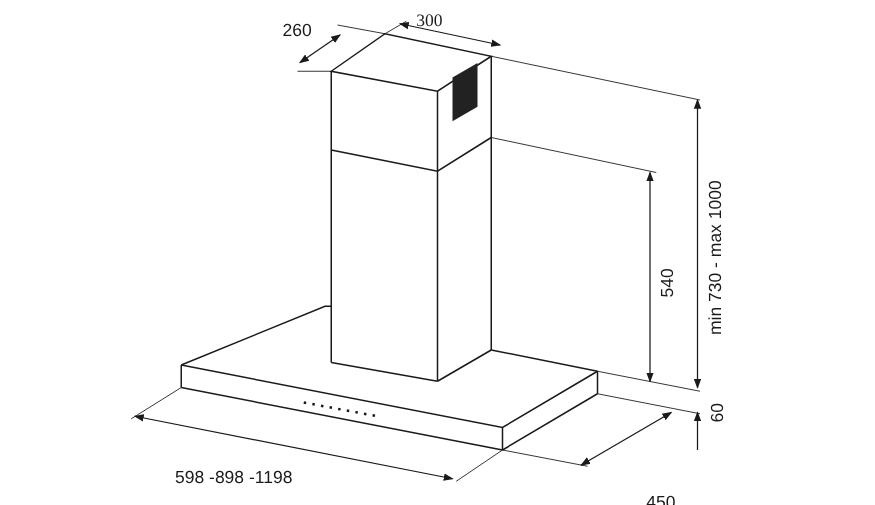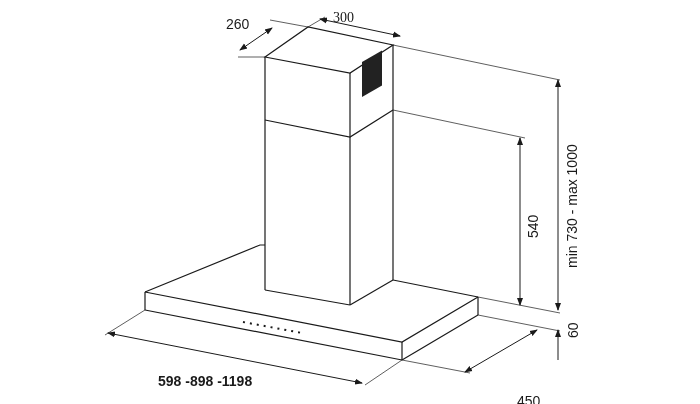--- a/index.html
+++ b/index.html
@@ -80,14 +80,14 @@
       </g>
     </g>
   </svg>
 
   <div class="lbl" style="left:226px;top:17px;">260</div>
   <div class="lbl" style="left:333px;top:11px;font-family:Liberation Serif, serif;">300</div>
   <div class="lbl vert" style="left:526px;top:238px;">540</div>
   <div class="lbl vert" style="left:565px;top:268px;">min 730 - max 1000</div>
   <div class="lbl vert" style="left:566px;top:338px;">60</div>
   <div class="lbl" style="left:517px;top:353px;margin-top:41px;">450</div>
-  <div class="lbl" style="left:158px;top:374px;font-weight:bold;">598 -898 -1198</div>
+  <div class="lbl" style="left:140px;top:374px;">598 -898 -1198</div>
 </div>
 
 </body></html>

